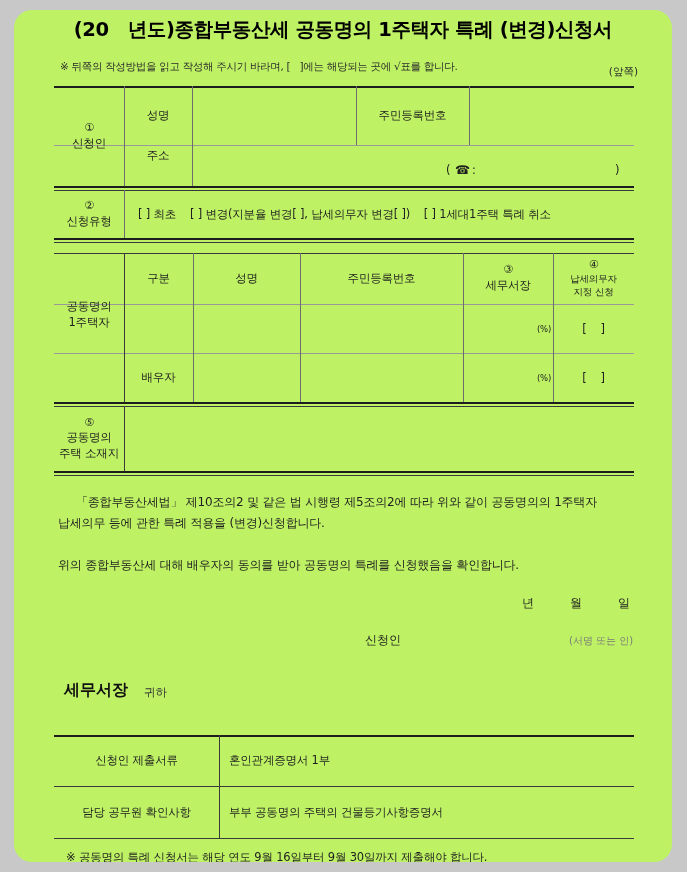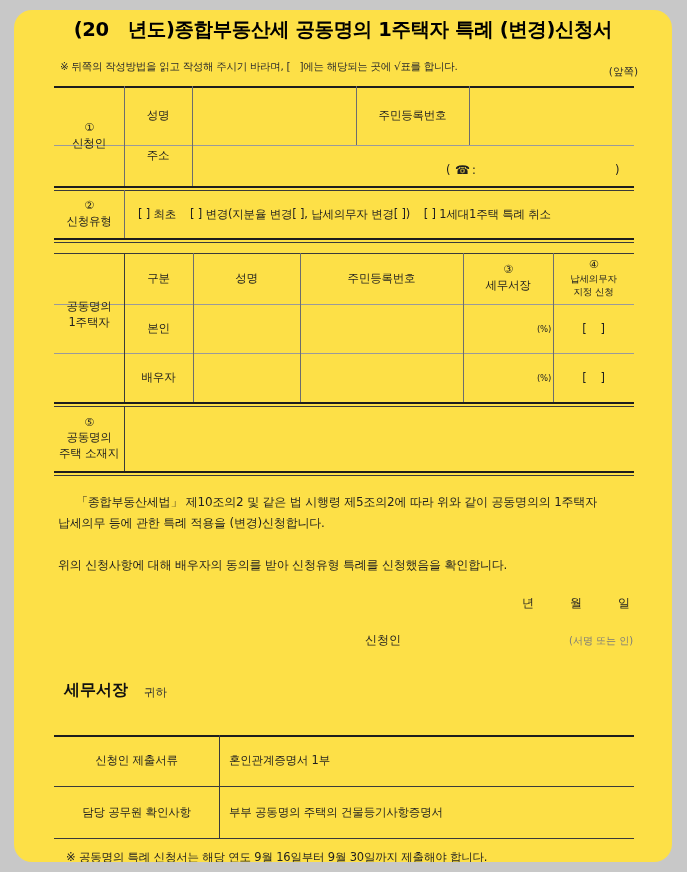--- a/index.html
+++ b/index.html
@@ -13,21 +13,21 @@
     overflow: hidden;
     font-family: "DejaVu Sans", "Liberation Sans", sans-serif;
     color: #1a1a1a;
   }
   .page {
     position: absolute;
     left: 14px;
     top: 10px;
     width: 658px;
     height: 852px;
-    background: #fde047;
+    background: #bef264;
     border-radius: 18px;
     overflow: hidden;
   }
   .inner {
     position: absolute;
     left: 0;
     top: 0;
     width: 658px;
     height: 852px;
   }
@@ -234,21 +234,20 @@
     <div class="cell col center" style="left:449px; top:243px; width:90px; height:51px;">
       <span class="circnum">③</span>
       <span>세무서장</span>
     </div>
     <div class="cell col center" style="left:539px; top:243px; width:81px; height:51px;">
       <span class="circnum">④</span>
       <span class="small">납세의무자</span>
       <span class="small">지정 신청</span>
     </div>
 
-    <div class="cell center" style="left:110px; top:294px; width:69px; height:49px;">본인</div>
     <div class="cell left" style="left:186px; top:294px; width:95px; height:49px;"></div>
     <div class="cell left" style="left:293px; top:294px; width:150px; height:49px;"></div>
     <div class="cell right" style="left:449px; top:294px; width:58px; height:49px;"></div>
     <div class="cell tiny right" style="left:505px; top:294px; width:32px; height:49px;">(%)</div>
     <div class="cell center" style="left:539px; top:294px; width:81px; height:49px;">[    ]</div>
 
     <div class="cell center" style="left:110px; top:343px; width:69px; height:49px;">배우자</div>
     <div class="cell left" style="left:186px; top:343px; width:95px; height:49px;"></div>
     <div class="cell left" style="left:293px; top:343px; width:150px; height:49px;"></div>
     <div class="cell right" style="left:449px; top:343px; width:58px; height:49px;"></div>
@@ -261,21 +260,21 @@
 
     <div class="cell col center" style="left:40px; top:396px; width:70px; height:65px;">
       <span class="circnum">⑤</span>
       <span>공동명의</span>
       <span>주택 소재지</span>
     </div>
     <div class="cell left" style="left:120px; top:396px; width:490px; height:65px;"></div>
 
     <div class="para" style="left:44px; top:482px; width:578px; text-indent:18px;">「종합부동산세법」 제10조의2 및 같은 법 시행령 제5조의2에 따라 위와 같이 공동명의의 1주택자
 납세의무 등에 관한 특례 적용을 (변경)신청합니다.</div>
-    <div class="para" style="left:44px; top:545px; width:578px;">위의 신청사항에 대해 배우자의 동의를 받아 신청유형 특례를 신청했음을 확인합니다.</div>
+    <div class="para" style="left:44px; top:545px; width:578px;">위의 종합부동산세 대해 배우자의 동의를 받아 공동명의 특례를 신청했음을 확인합니다.</div>
 
     <div class="dateline" style="left:508px; top:585px;">년</div>
     <div class="dateline" style="left:556px; top:585px;">월</div>
     <div class="dateline" style="left:604px; top:585px;">일</div>
 
     <div class="signline" style="left:351px; top:622px;">신청인</div>
     <div class="signhint" style="left:555px; top:624px;">(서명 또는 인)</div>
 
     <div class="addressee" style="left:50px; top:670px;">세무서장</div>
     <div class="addressee-suffix" style="left:130px; top:675px;">귀하</div>

